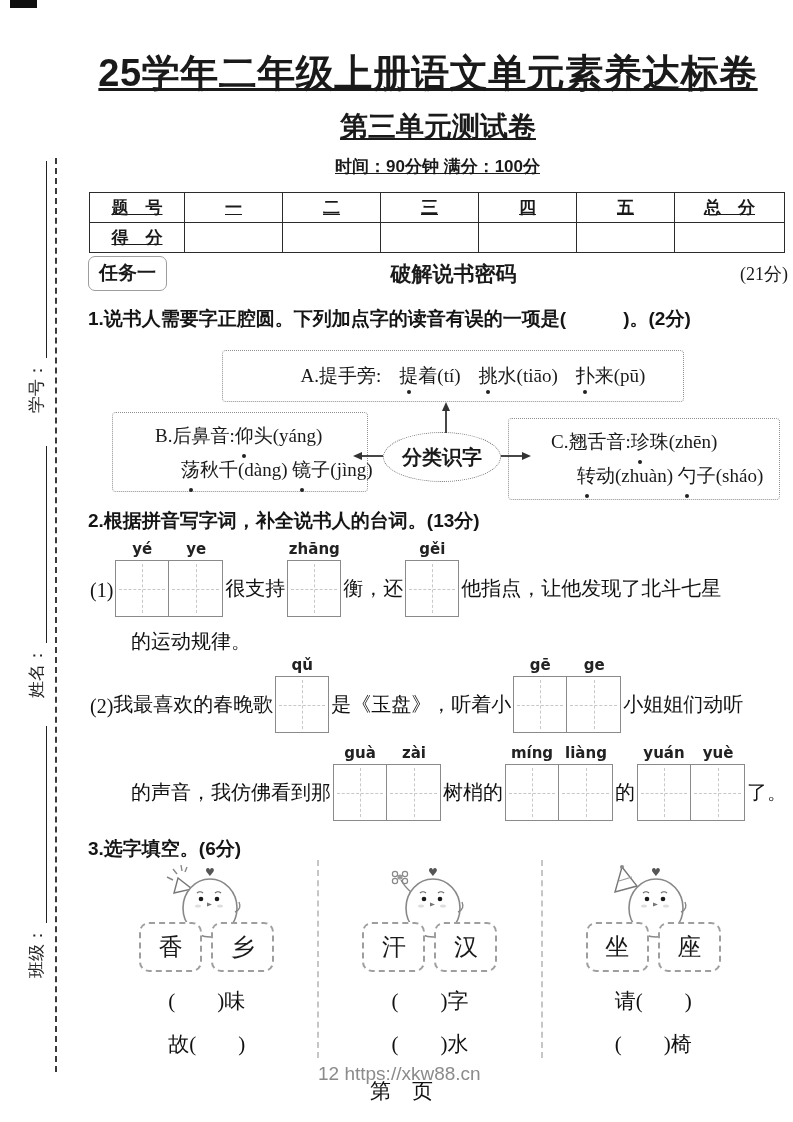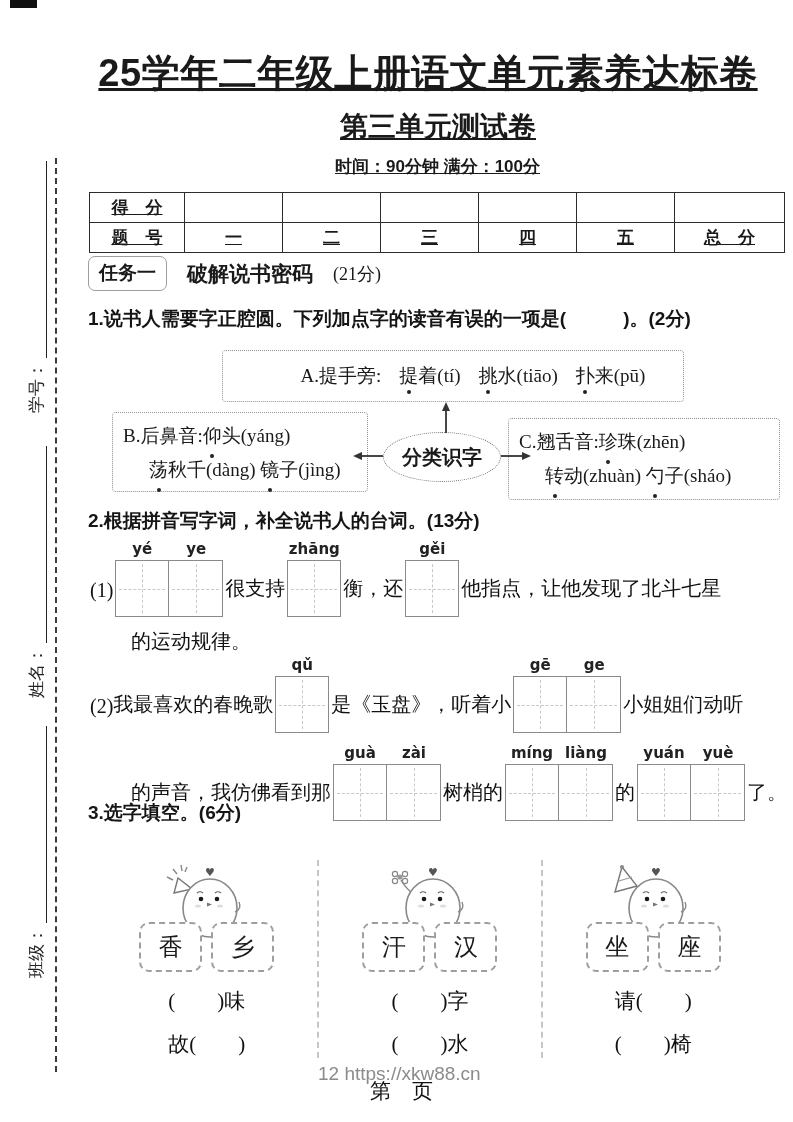--- a/index.html
+++ b/index.html
@@ -34,41 +34,41 @@
   .meta     { position:absolute; left:88px; top:155px; width:699px; text-align:center;
               font-size:17px; font-weight:bold; }
 
   
   .score-table { position:absolute; left:89px; top:192px; border-collapse:collapse; table-layout:fixed; }
   .score-table td { border:1.6px solid #2c2c2c; height:30px; text-align:center;
                     font-size:17px; font-weight:bold; background:#fff; }
 
   
   .banner { position:absolute; left:88px; top:256px; width:700px; display:flex;
-            justify-content:flex-start; align-items:center; gap:20px; }
+            justify-content:space-between; align-items:center; gap:20px; }
   .banner .badge { border:1.6px solid #9d9d9d; border-radius:7px; padding:3px 10px 4px;
                    font-size:19px; font-weight:bold; }
   .banner .btitle { font-size:21px; font-weight:bold; }
   .banner .bscore { font-size:18px; }
 
   
   .stem { position:absolute; left:88px; width:702px; font-size:19px; font-weight:bold;
           color:#151515; white-space:nowrap; }
   .stem .blank { font-weight:bold; }
 
   
   .dotted-box { position:absolute; border:1.6px dotted #8f8f8f; border-radius:4px; background:#fff;padding-left:40px; }
   .boxA { left:222px; top:350px; width:462px; height:52px;
           display:flex; align-items:center; justify-content:center; font-size:19px; white-space:nowrap; }
   .pitem { margin-right:18px; }
   .pitem:last-child { margin-right:0; }
   .diagram { position:absolute; left:89px; top:402px; width:704px; height:104px; }
   .boxB { left:23px; top:10px; width:256px; height:80px; padding:6px 8px 0 10px; font-size:19px; }
   .boxC { left:419px; top:16px; width:272px; height:82px; padding:6px 8px 0 10px; font-size:19px; }
-  .bline { white-space:nowrap; line-height:34px; }
+  .bline { white-space:nowrap; line-height:34px;margin-left:32px; }
   .indent { padding-left:26px; }
   .ellipse { position:absolute; left:294px; top:30px; width:118px; height:50px;
              border:1.8px dotted #6f6f6f; border-radius:50%;
              display:flex; align-items:center; justify-content:center;
              font-size:20px; font-weight:bold; background:#fff; }
   .dc { position:relative; display:inline-block; }
   .dc::after { content:""; position:absolute; left:50%; transform:translateX(-50%);
                bottom:-5px; width:4px; height:4px; border-radius:50%; background:#222; }
   .arrow { position:absolute; }
 
@@ -132,36 +132,36 @@
         <col style="width:95px">
         <col style="width:98px">
         <col style="width:98px">
         <col style="width:98px">
         <col style="width:98px">
         <col style="width:98px">
         <col style="width:110px">
       </colgroup>
     <tbody>
         <tr>
-      <td>得　分</td>
-      <td></td>
-      <td></td>
-      <td></td>
-      <td></td>
-      <td></td>
-      <td></td>
-    </tr>
-    <tr>
       <td>题　号</td>
       <td>一</td>
       <td>二</td>
       <td>三</td>
       <td>四</td>
       <td>五</td>
       <td>总　分</td>
+    </tr>
+    <tr>
+      <td>得　分</td>
+      <td></td>
+      <td></td>
+      <td></td>
+      <td></td>
+      <td></td>
+      <td></td>
     </tr>
   </tbody>
     </table>
 
   <div class="banner">
     <span class="badge">任务一</span>
     <span class="btitle">破解说书密码</span>
     <span class="bscore kai">(21分)</span>
   </div>
 
@@ -294,21 +294,21 @@
           <span>yuè</span>
         </div>
       <div class="cells">
           <div class="cell"></div>
           <div class="cell"></div>
         </div>
     </div>
     <span class="txt kai">了。</span>
   </div>
 
-  <div class="stem" style="top:800px">3.选字填空。(6分)</div>
+  <div class="stem" style="top:836px">3.选字填空。(6分)</div>
 
   <div class="q3wrap">
 
     <div class="q3col">
       <svg class="chick" width="96" height="86" viewBox="0 0 96 86">
         <path d="M14 9 l4 5 M22 5 l1 6 M8 17 l6 3 M28 7 l-2 5" stroke="#888" stroke-width="1.4" fill="none"></path>
         <path d="M19 18 l14 11 l-18 4 z" fill="#fff" stroke="#777" stroke-width="1.4"></path>
         <text x="51" y="16" font-size="11" text-anchor="middle" fill="#555" font-family="DejaVu Sans, sans-serif">♥</text>
         <ellipse cx="51" cy="48" rx="27" ry="29" fill="#fff" stroke="#888" stroke-width="1.6"></ellipse>
         <path d="M38 33 q3 -2.5 6 0 M56 33 q3 -2.5 6 0" stroke="#666" stroke-width="1.2" fill="none"></path>

